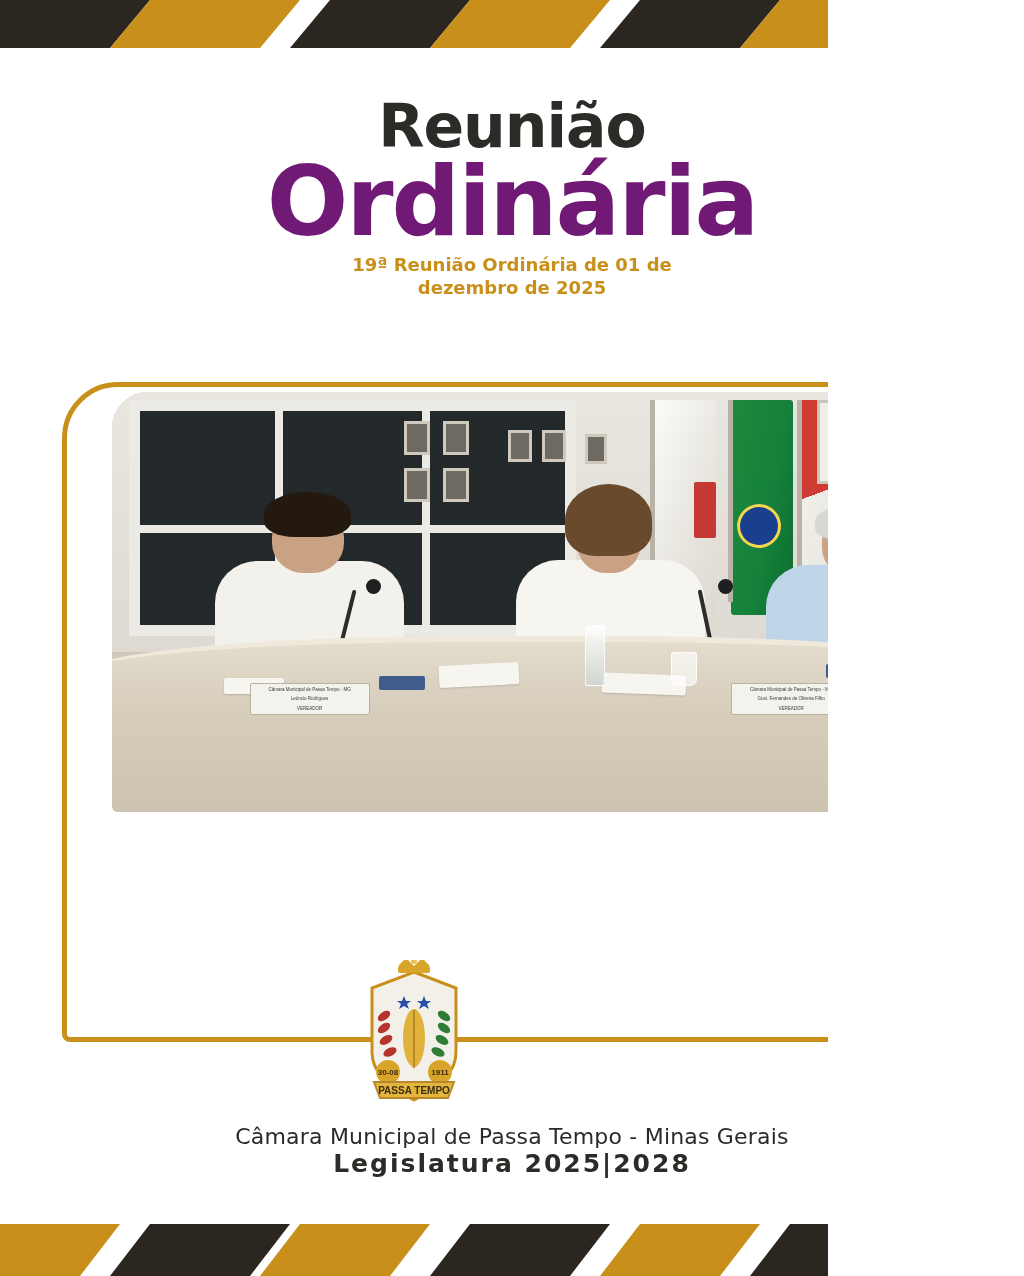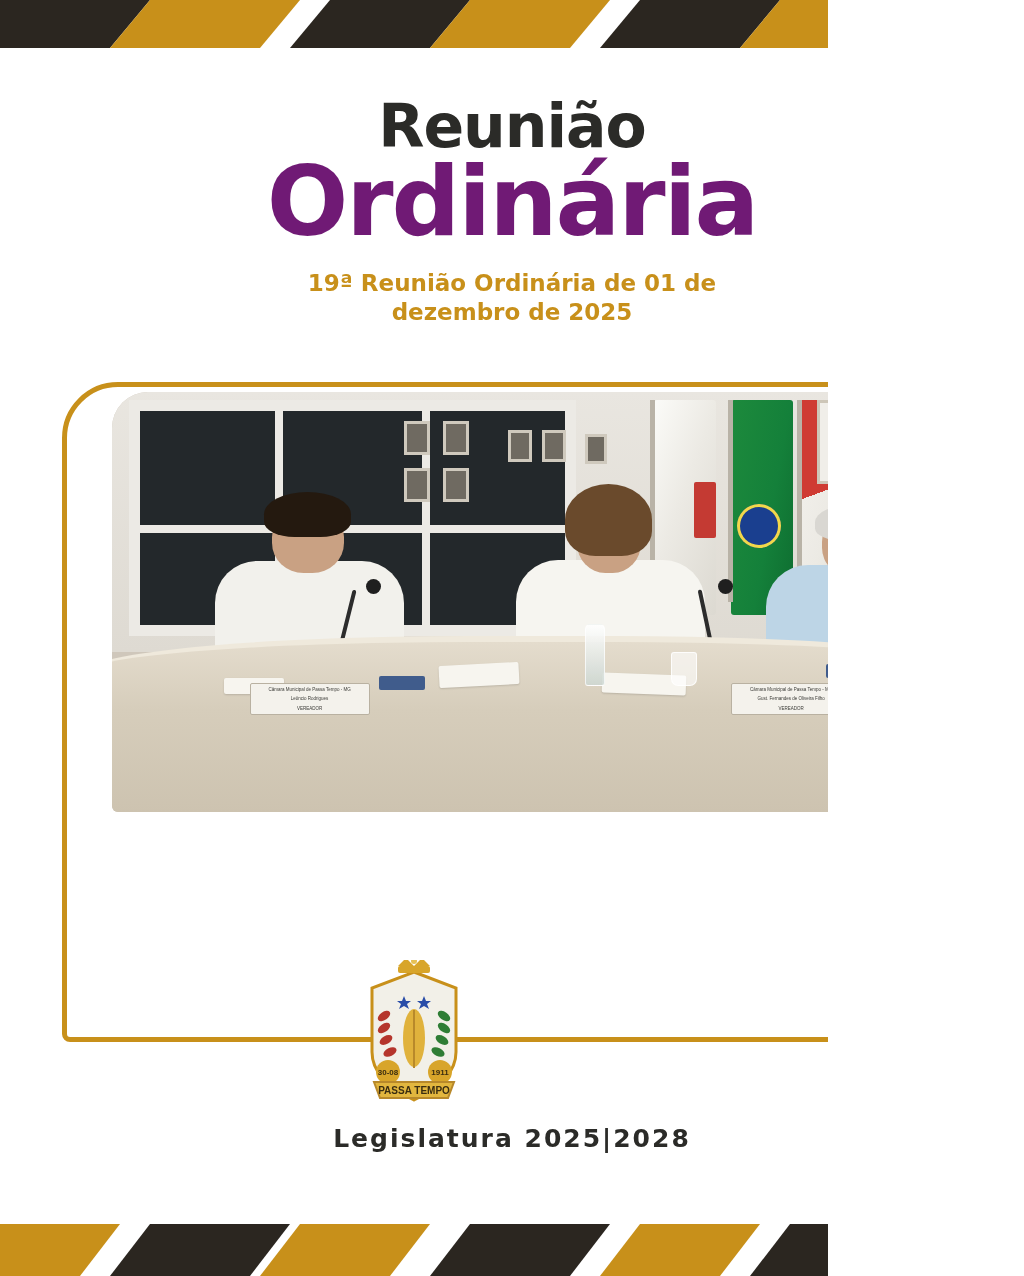--- a/index.html
+++ b/index.html
@@ -51,24 +51,24 @@
   .title-line2 {
     font-family: "DejaVu Sans", sans-serif;
     font-weight: bold;
     font-size: 96px;
     letter-spacing: -2px;
     color: #701a75;
     line-height: 1.05;
     margin-top: -4px;
   }
   .subtitle {
-    margin-top: 16px;
+    margin-top: 0;
     font-family: "DejaVu Sans", sans-serif;
     font-weight: bold;
-    font-size: 23px;
+    font-size: 18px;
     line-height: 1.28;
     color: #c8901a;
   }
 
   
   .photo-frame {
     position: absolute;
     left: 62px;
     top: 382px;
     width: 920px;
@@ -385,16 +385,17 @@
     <circle cx="44" cy="112" r="12" fill="#d8a52a"></circle>
     <circle cx="96" cy="112" r="12" fill="#d8a52a"></circle>
     <text x="44" y="115" font-family="Liberation Sans, sans-serif" font-size="8" font-weight="bold" fill="#3a2d10" text-anchor="middle">30-08</text>
     <text x="96" y="115" font-family="Liberation Sans, sans-serif" font-size="8" font-weight="bold" fill="#3a2d10" text-anchor="middle">1911</text>
 
     <path d="M30 122 L110 122 L104 138 L36 138 Z" fill="#e2b63e" stroke="#b8892a" stroke-width="2"></path>
     <text x="70" y="134" font-family="Liberation Sans, sans-serif" font-size="10" font-weight="bold" fill="#3a2d10" text-anchor="middle">PASSA TEMPO</text>
   </svg>
 
   <div class="footer">
+    <div class="footer-line1">Câmara Municipal de Passa Tempo - Minas Gerais</div>
     <div class="footer-line2">Legislatura 2025|2028</div>
   </div>
 
 </div>
 
 </body></html>

